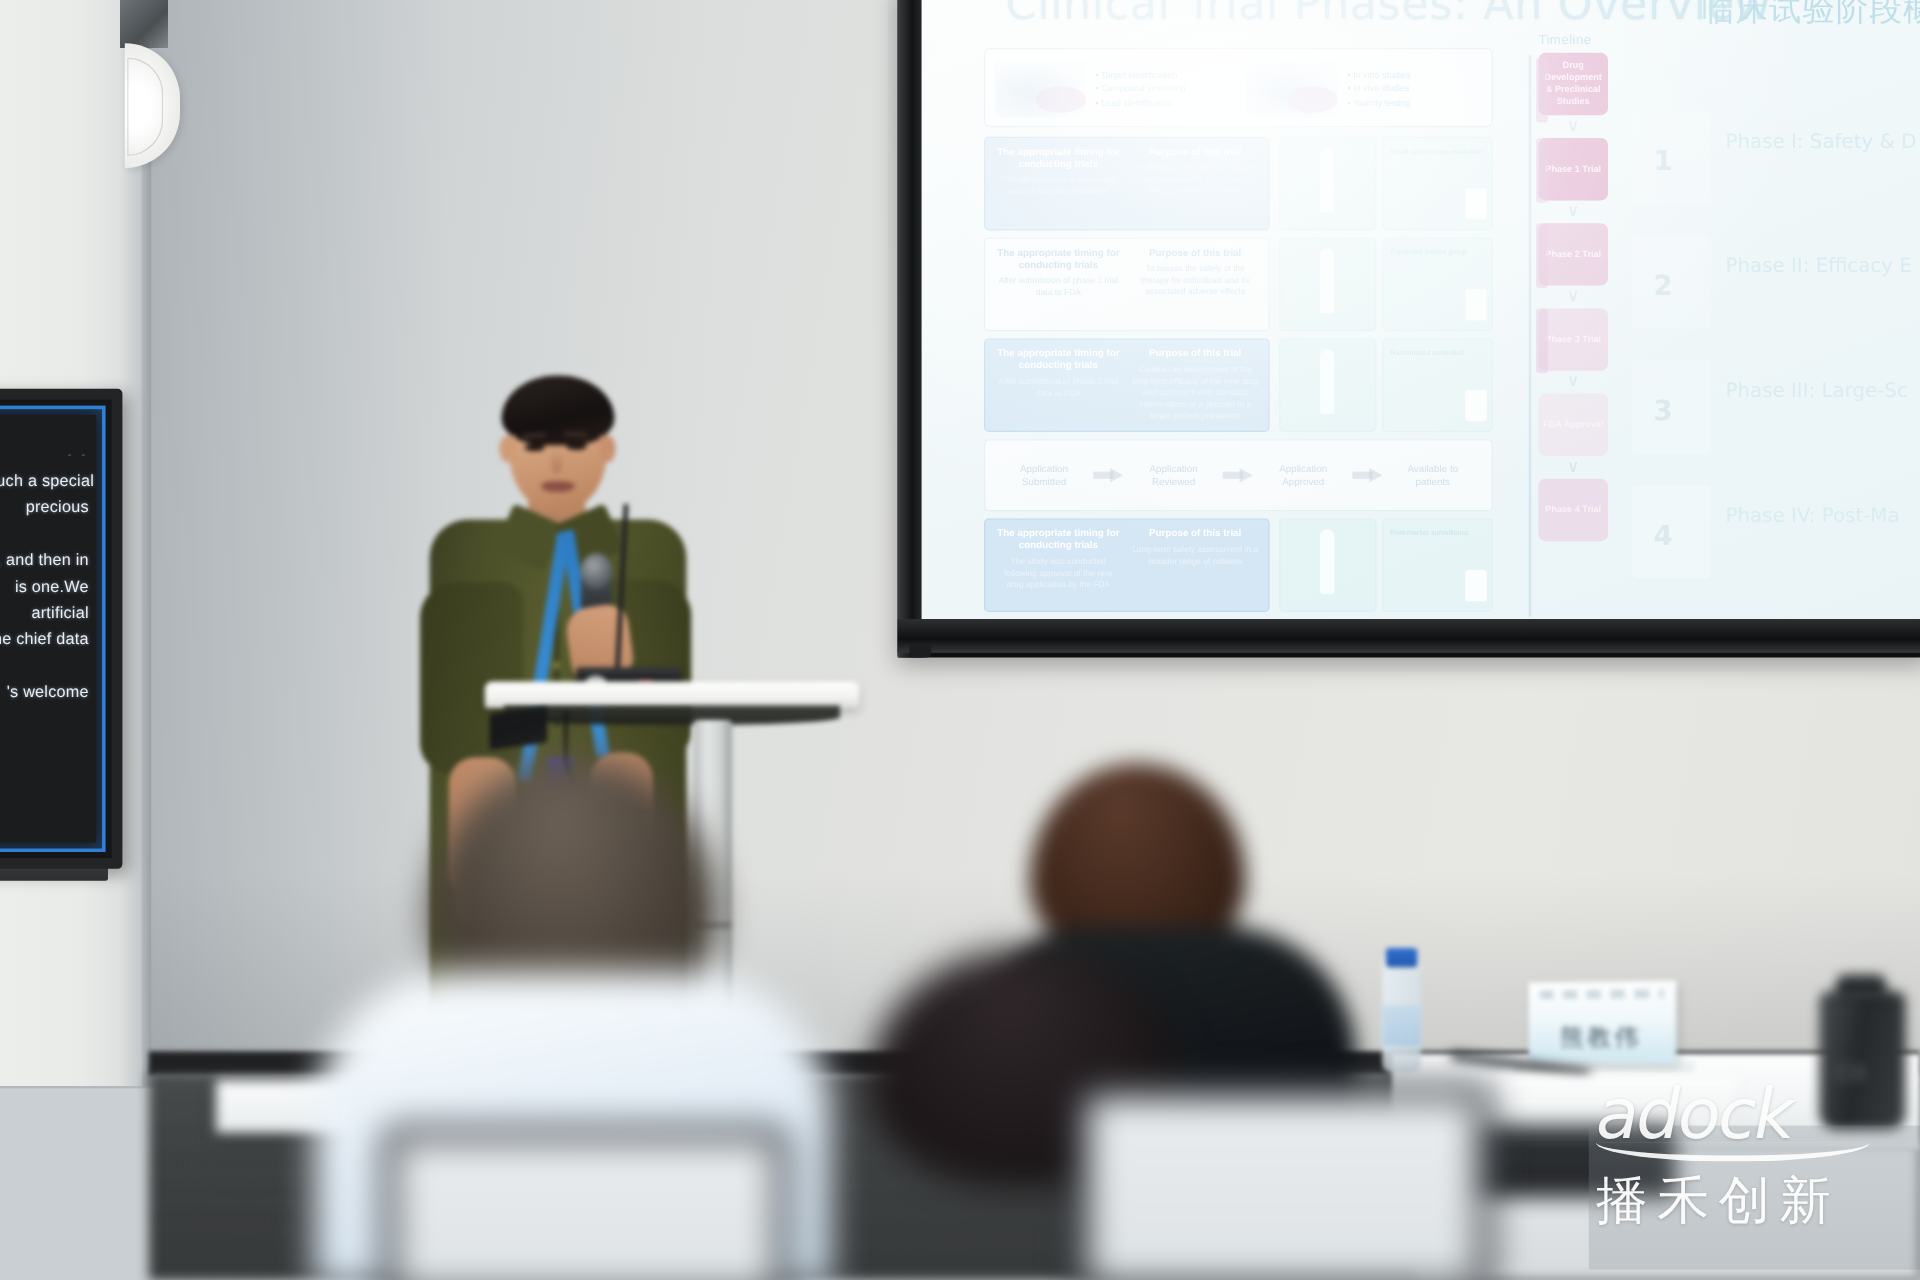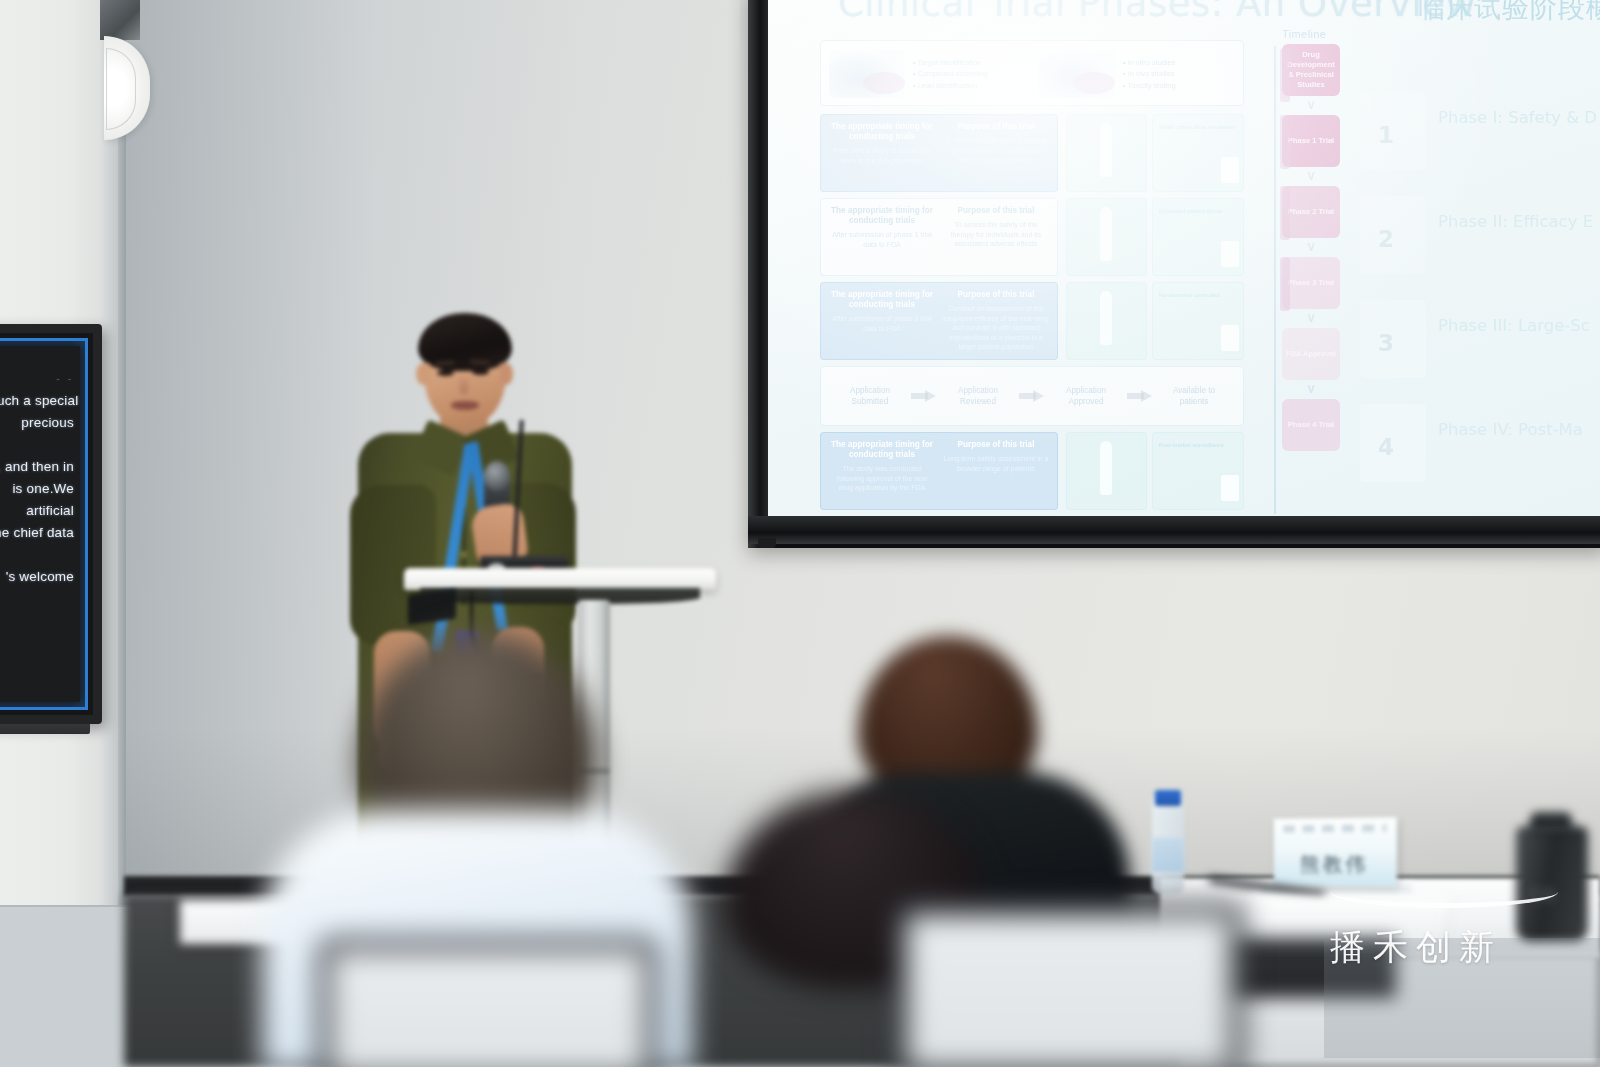--- a/index.html
+++ b/index.html
@@ -326,22 +326,22 @@
   .laptop{position:absolute; left:1186px; top:938px; width:210px; height:60px;
     background:linear-gradient(180deg,#1d2023,#0f1113); border-radius:3px; opacity:.9;}
 
   
   .wm{position:absolute; left:1330px; top:898px; width:264px; height:162px; z-index:60;}
   .wm-word{font-family:"DejaVu Sans", sans-serif; font-size:58px; font-style:italic;
     color:rgba(255,255,255,.92); letter-spacing:-2px; line-height:60px;
     text-shadow:0 1px 3px rgba(0,0,0,.18);}
   .wm-swoosh{width:228px; height:16px; margin-top:-6px;
     border-bottom:5px solid rgba(255,255,255,.9); border-radius:0 0 50% 50%/0 0 100% 100%;}
-  .wm-cn{font-family:Liberation Mono, monospace; font-size:35px; letter-spacing:8px;
-    color:rgba(255,255,255,.95); margin-top:16px; text-shadow:0 1px 3px rgba(0,0,0,.18);}
+  .wm-cn{font-family:Liberation Mono, monospace; font-size:43px; letter-spacing:8px;
+    color:rgba(255,255,255,.95); margin-top:4px; text-shadow:0 1px 3px rgba(0,0,0,.18);}
   .wm-plate{position:absolute; left:-6px; top:40px; width:276px; height:120px;
     background:linear-gradient(180deg,rgba(130,140,148,.30),rgba(110,120,128,.22));
     z-index:-1;}
 
   
   .blur-sm{filter:blur(2.2px);} .blur-md{filter:blur(5px);} .blur-lg{filter:blur(9px);}
   .blur-xl{filter:blur(14px);}
 </style>
 </head>
 <body>
@@ -644,17 +644,18 @@
     <div class="chair"></div>
   </div>
 
   <div class="aud aud2 blur-xl">
     <div class="aud-head h"></div>
     <div class="chair"></div>
   </div>
 
   <div class="wm">
     <div class="wm-plate"></div>
+    <div class="wm-word">adock</div>
     <div class="wm-swoosh"></div>
     <div class="wm-cn">播禾创新</div>
   </div>
 
 </div>
 
 </body></html>

